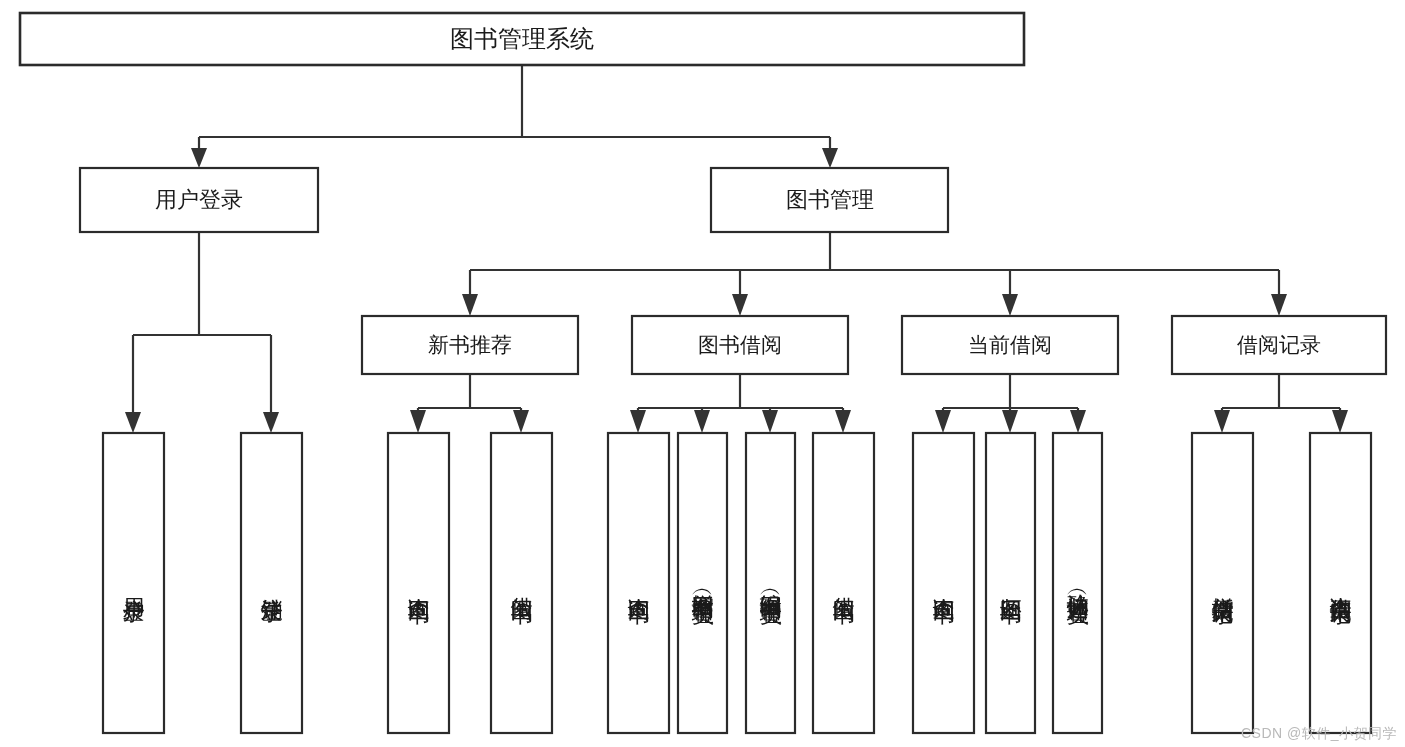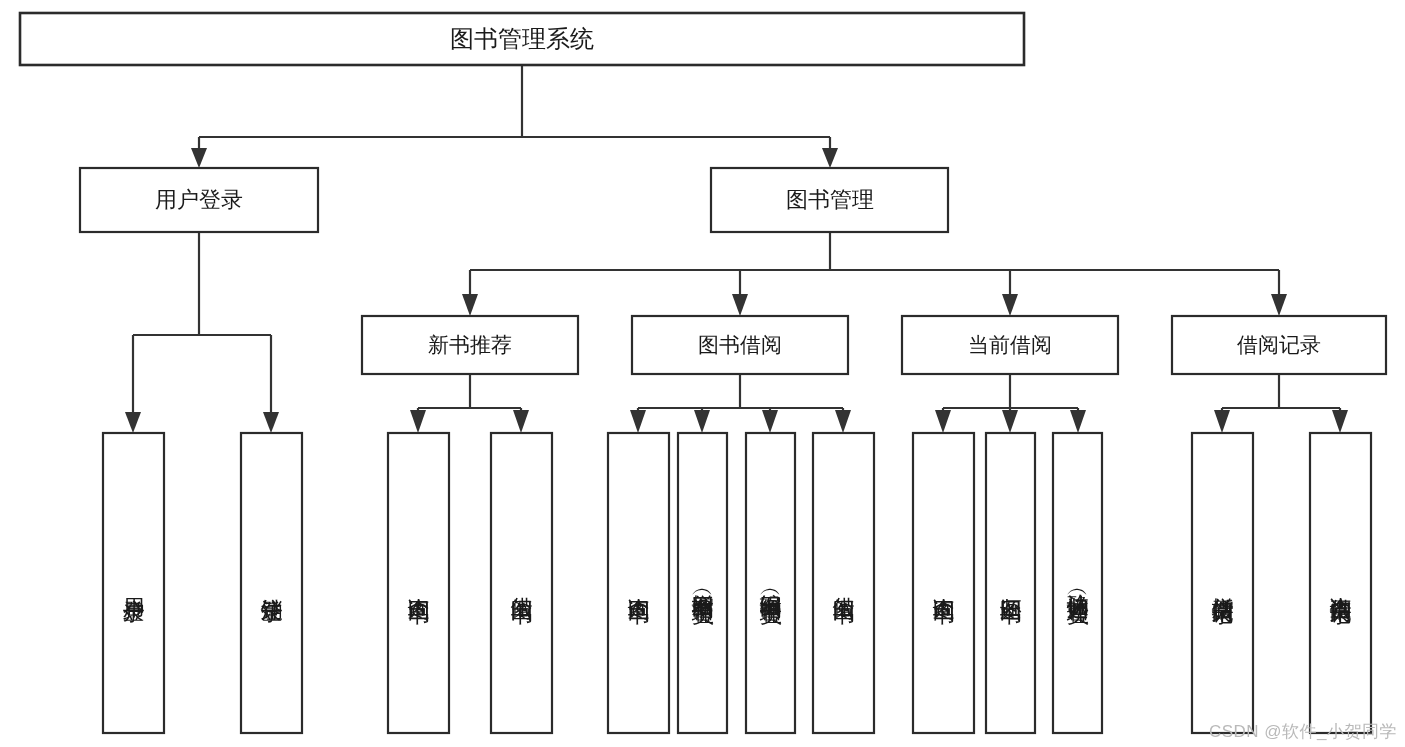--- a/index.html
+++ b/index.html
@@ -67,21 +67,21 @@
     justify-content: center;
     text-align: center;
     white-space: nowrap;
     pointer-events: none;
   }
   .watermark {
     position: absolute;
     right: 8px;
     bottom: 4px;
     font-family: "Liberation Sans", "DejaVu Sans", sans-serif;
-    font-size: 17px;
+    font-size: 14px;
     color: #b9b9b9;
     letter-spacing: 0.5px;
     white-space: nowrap;
   }
 </style>
 </head>
 <body>
 
 <div id="diagram-root">
 

